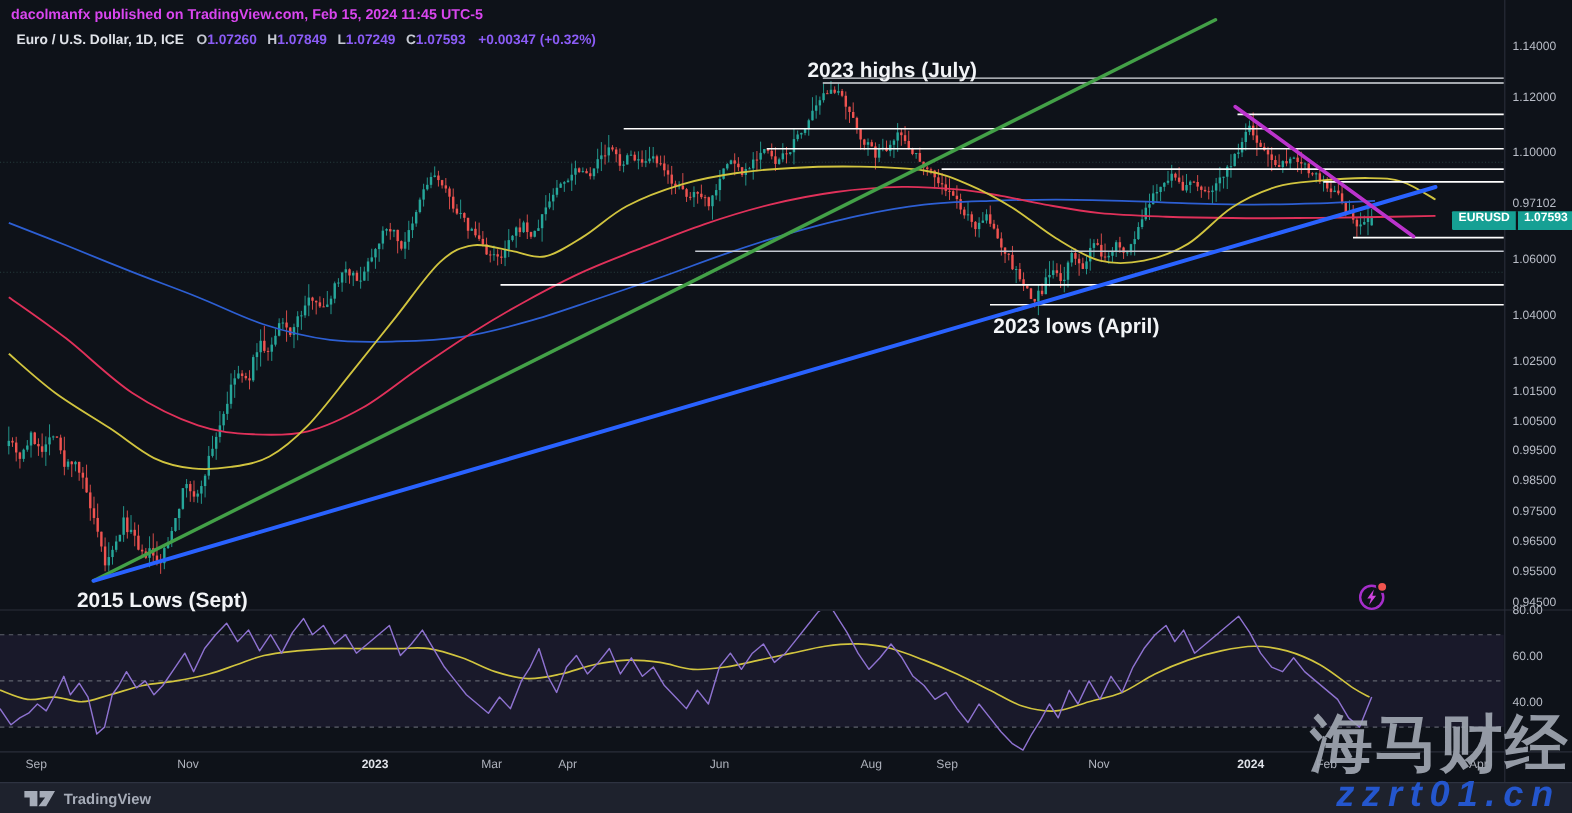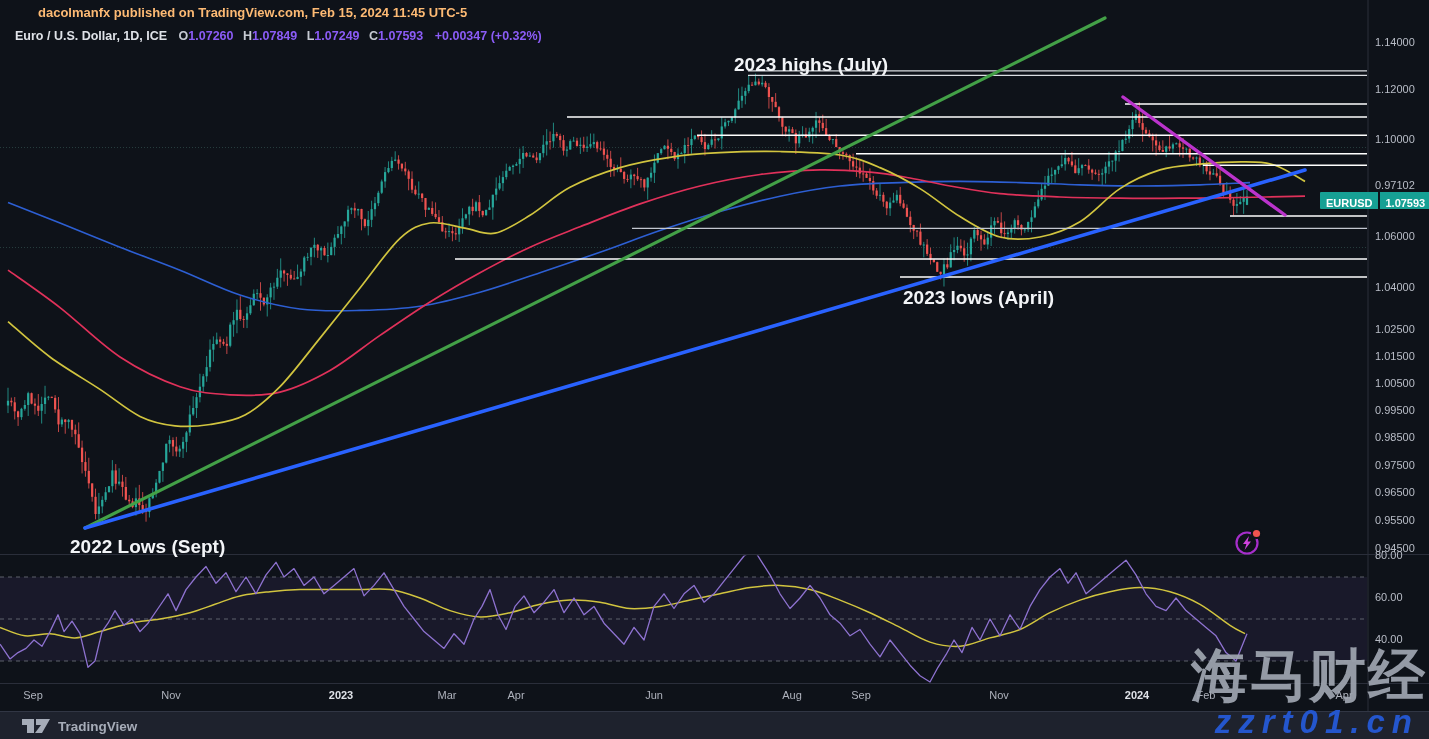--- a/index.html
+++ b/index.html
@@ -1,31 +1,31 @@
 <!DOCTYPE html>
 <html><head>
 <meta charset="utf-8">
 <style>
   html,body{margin:0;padding:0;background:#000;}
   .app{position:relative;width:1429px;height:739px;background:#0e1219;overflow:hidden;
        font-family:"Liberation Sans",sans-serif;-webkit-font-smoothing:antialiased;}
   svg.canvas{position:absolute;left:0;top:0;z-index:1;}
   .txt{position:absolute;z-index:3;white-space:nowrap;}
-  .published{left:10px;top:5px;font-size:13px;font-weight:bold;color:#fdba74;margin-left:28px;}
+  .published{left:10px;top:5px;font-size:13px;font-weight:bold;color:#d946ef;}
   .symline{left:15px;top:29px;font-size:12.5px;color:#dfe2e8;font-weight:bold;}
   .symline .lab{color:#c6cad2;}
   .symline .val{color:#8b5cf6;}
   .anno{font-size:19px;font-weight:bold;color:#f2f4f7;z-index:3;}
   .anno.highs{left:734px;top:54px;}
   .anno.lows23{left:903px;top:287px;}
   .anno.lows22{left:70px;top:536px;}
   .axis-tick{position:absolute;left:1375px;font-size:11px;color:#b9bdc7;z-index:2;}
   .time-tick{position:absolute;top:689px;font-size:11px;color:#aeb2bc;z-index:2;transform:translateX(-50%);}
   .time-tick.strong{color:#dfe2e8;font-weight:bold;}
-  .price-label{position:absolute;left:1320px;top:192px;height:17px;display:flex;align-items:flex-end;
+  .price-label{position:absolute;left:1320px;top:192px;height:17px;display:flex;align-items:flex-start;
        background:#16a094;color:#fff;font-size:11px;font-weight:bold;z-index:3;border-radius:1px;}
   .price-label .sym{padding:0 6px;}
   .price-label .sep{width:2px;align-self:stretch;background:#0e1219;}
   .price-label .val{padding:0 5px;}
   .wm1{position:absolute;right:2px;top:638px;z-index:6;font-size:57px;font-weight:bold;
        color:rgba(160,166,177,0.92);letter-spacing:2px;}
   .wm2{position:absolute;right:10px;top:703px;z-index:6;font-size:33px;font-weight:bold;font-style:italic;
        color:#2456cd;letter-spacing:7px;}
   .bottombar{position:absolute;left:0;top:711px;width:1429px;height:28px;background:#1e222d;
        border-top:1px solid #313644;z-index:4;display:flex;align-items:center;}
@@ -827,21 +827,21 @@
     <span>Euro / U.S. Dollar, 1D, ICE</span>
     <span class="lab" style="margin-left:8px;">O</span><span class="val">1.07260</span>
     <span class="lab" style="margin-left:6px;">H</span><span class="val">1.07849</span>
     <span class="lab" style="margin-left:6px;">L</span><span class="val">1.07249</span>
     <span class="lab" style="margin-left:6px;">C</span><span class="val">1.07593</span>
     <span class="val" style="margin-left:8px;">+0.00347 (+0.32%)</span>
   </div>
 
   <div class="txt anno highs">2023 highs (July)</div>
   <div class="txt anno lows23">2023 lows (April)</div>
-  <div class="txt anno lows22">2022 Lows (Sept)</div>
+  <div class="txt anno lows22">2015 Lows (Sept)</div>
 
   <div id="price-axis">
       <div class="axis-tick" style="top: 36px;">1.14000</div>
       <div class="axis-tick" style="top: 83px;">1.12000</div>
       <div class="axis-tick" style="top: 133px;">1.10000</div>
       <div class="axis-tick" style="top: 179px;">0.97102</div>
       <div class="axis-tick" style="top: 230px;">1.06000</div>
       <div class="axis-tick" style="top: 281px;">1.04000</div>
       <div class="axis-tick" style="top: 323px;">1.02500</div>
       <div class="axis-tick" style="top: 350px;">1.01500</div>

